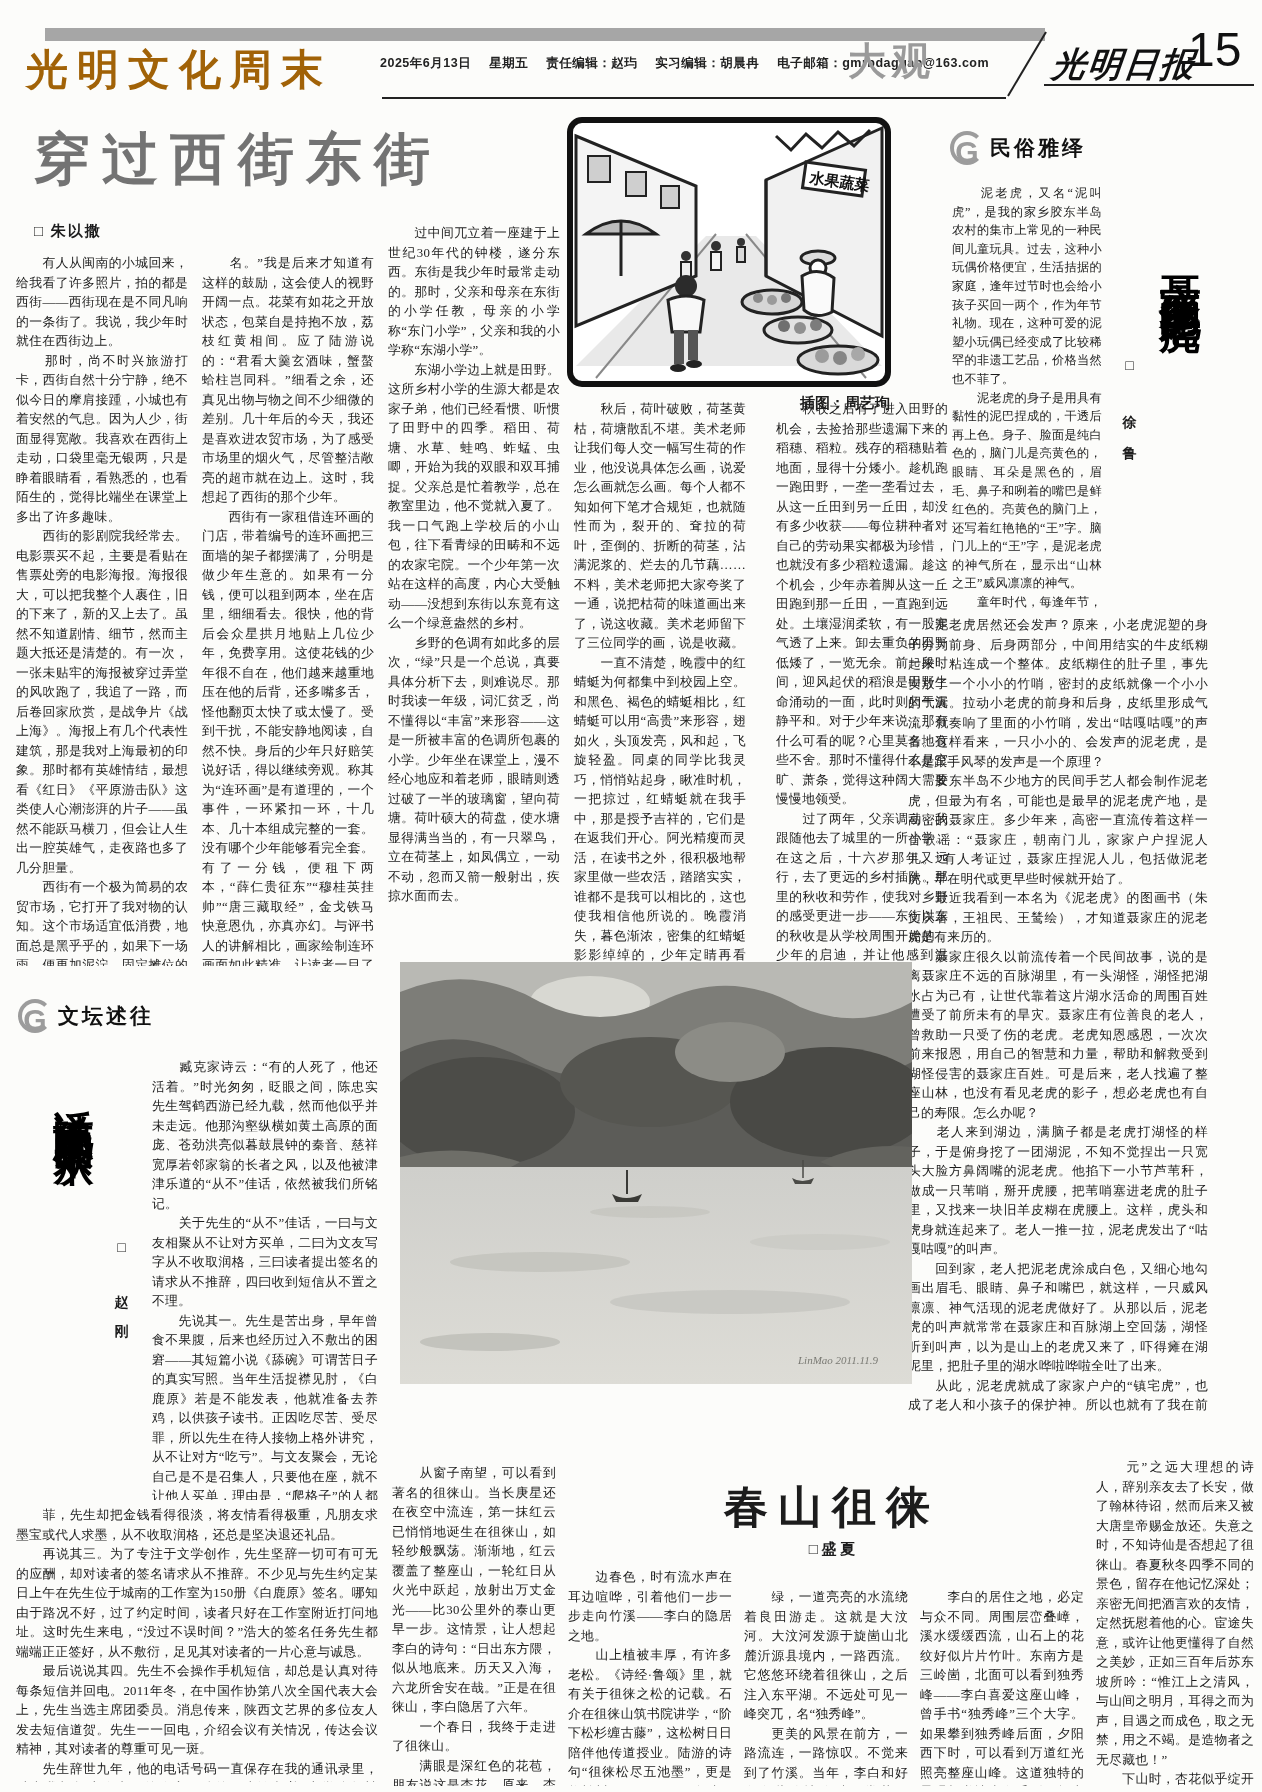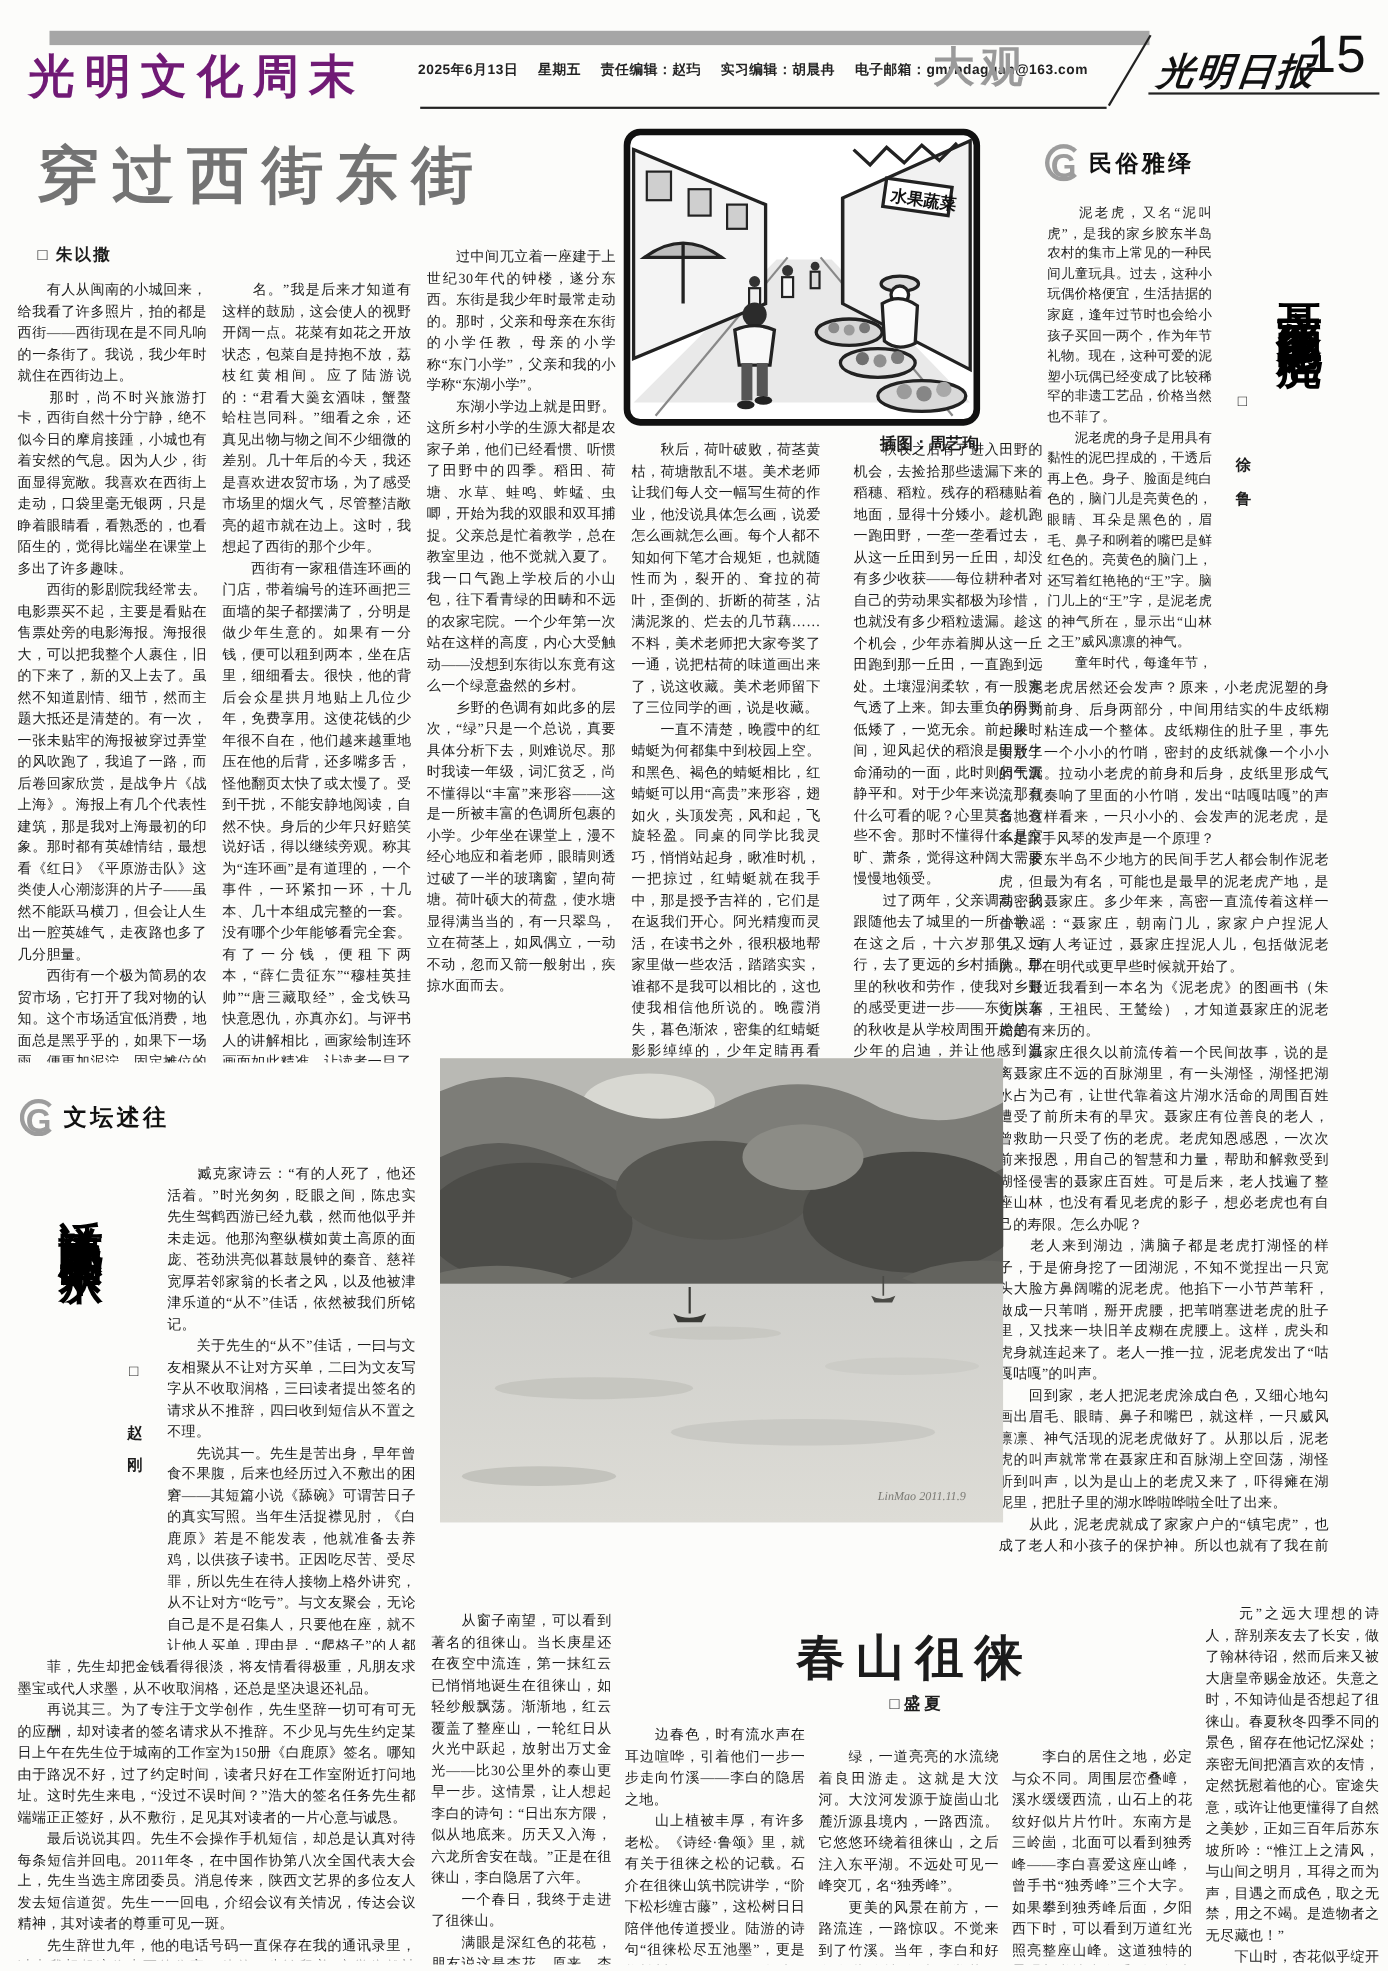--- a/index.html
+++ b/index.html
@@ -1,20 +1,20 @@
 <!DOCTYPE html>
 <html><head>
 <meta charset="utf-8">
 <style>
   html,body{margin:0;padding:0;background:#e8e8e4;}
   .page{position:relative;width:1262px;height:1792px;margin:0 auto;background:#fcfcfa;overflow:hidden;
         font-family:"Liberation Serif","DejaVu Serif",serif;color:#1c1c1c;}
   
   .topbar{position:absolute;left:45px;top:28px;width:1000px;height:13px;background:#a6a6a6;}
-  .weekly{position:absolute;left:26px;top:42px;font-size:42px;font-weight:900;color:#701a75;
+  .weekly{position:absolute;left:26px;top:42px;font-size:42px;font-weight:900;color:#a16207;
           letter-spacing:9px;font-family:"Liberation Serif",serif;}
   .dateline{position:absolute;left:380px;top:55px;width:640px;font-size:12.5px;font-weight:bold;color:#222;
             font-family:"Liberation Sans",sans-serif;letter-spacing:.5px;}
   .dateline span{margin-right:18px;}
   .edition{position:absolute;left:848px;top:36px;font-size:38px;font-weight:900;color:#9a9a9a;letter-spacing:6px;}
   .slash{position:absolute;left:1004px;top:30px;width:46px;height:68px;}
   .masthead{position:absolute;left:1052px;top:42px;font-size:34px;font-weight:bold;font-style:italic;
             transform:skewX(-6deg);letter-spacing:2px;color:#111;}
   .pageno{position:absolute;left:1188px;top:22px;font-size:48px;font-family:"Liberation Sans",sans-serif;color:#111;}
   .hrule{position:absolute;height:1.5px;background:#222;}

